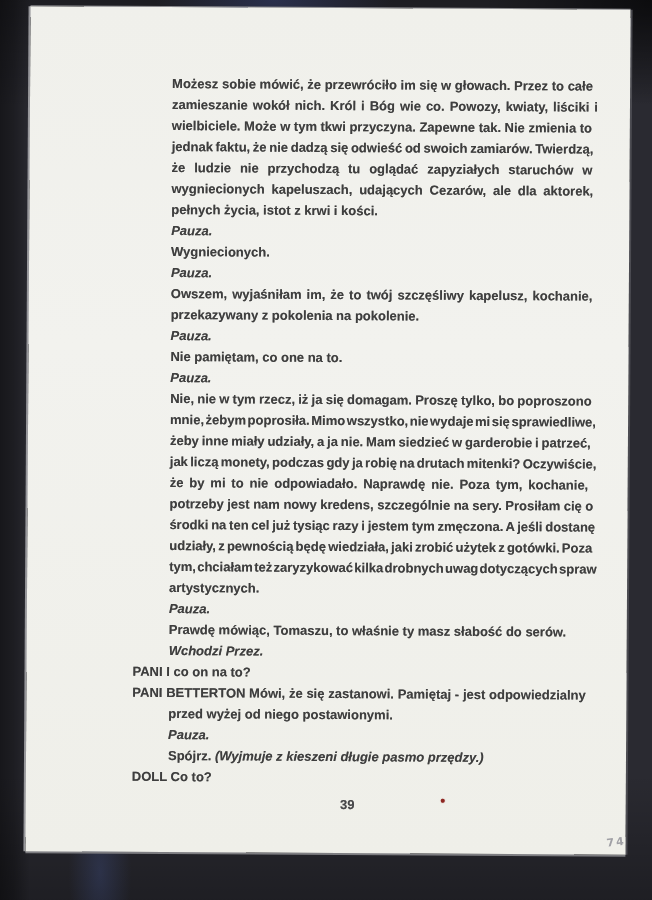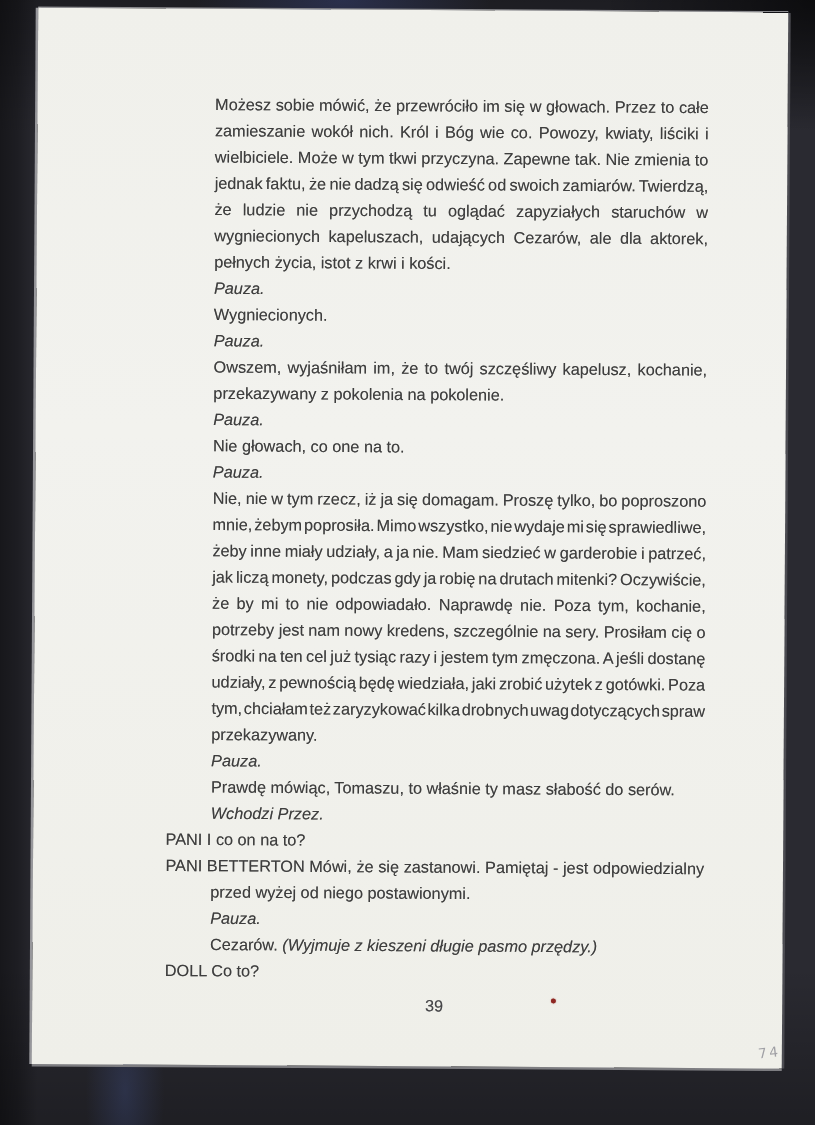--- a/index.html
+++ b/index.html
@@ -10,20 +10,21 @@
   }
   .backdrop{
     position:absolute;left:0;top:0;width:652px;height:900px;
     background-color:#2a2a31;
     background-image:
       radial-gradient(ellipse 240px 150px at 100% 0%, rgba(0,0,0,0.6), rgba(0,0,0,0) 70%),
       radial-gradient(ellipse 170px 70px at 42% 0%, rgba(75,95,185,0.28), rgba(0,0,0,0) 70%),
       radial-gradient(ellipse 45px 130px at 100px 97%, rgba(85,110,195,0.22), rgba(0,0,0,0) 70%),
       linear-gradient(90deg, rgba(0,0,0,0.45) 0px, rgba(0,0,0,0.3) 14px, rgba(0,0,0,0) 30px),
       linear-gradient(180deg, rgba(0,0,0,0.3) 0%, rgba(0,0,0,0) 12%, rgba(0,0,0,0) 86%, rgba(0,0,0,0.28) 100%);
+    font-weight: bold;
   }
   .page{
     position:absolute;left:28px;top:8px;width:600px;height:845px;
     background:linear-gradient(180deg,#f0f0eb 0%,#f2f2ee 40%,#efefe9 100%);
     transform:rotate(0.35deg);
     box-shadow:-2px 0 0 0 #97979b, 0 2px 0 0 #7d7d81, 2px 0 0 0 #4c4c52, 0 -1px 0 0 #8a8a8e;
   }
   .content{
     position:absolute;left:106px;top:66px;width:431px;
     font-size:13px;line-height:21px;color:#3e3e3e;
@@ -60,39 +61,39 @@
         <div class="line j"><span class="ln" style="word-spacing: -0.95426px;"><span>jednak faktu, że nie dadzą się odwieść od swoich zamiarów. Twierdzą,</span></span></div>
         <div class="line j"><span class="ln" style="word-spacing: 5.27971px;"><span>że ludzie nie przychodzą tu oglądać zapyziałych staruchów w</span></span></div>
         <div class="line j"><span class="ln" style="word-spacing: 3.18552px;"><span>wygniecionych kapeluszach, udających Cezarów, ale dla aktorek,</span></span></div>
         <div class="line"><span class="ln"><span>pełnych życia, istot z krwi i kości.</span></span></div>
         <div class="line"><span class="ln"><span class="it">Pauza.</span></span></div>
         <div class="line"><span class="ln"><span>Wygniecionych.</span></span></div>
         <div class="line"><span class="ln"><span class="it">Pauza.</span></span></div>
         <div class="line j"><span class="ln" style="word-spacing: 1.40674px;"><span>Owszem, wyjaśniłam im, że to twój szczęśliwy kapelusz, kochanie,</span></span></div>
         <div class="line"><span class="ln"><span>przekazywany z pokolenia na pokolenie.</span></span></div>
         <div class="line"><span class="ln"><span class="it">Pauza.</span></span></div>
-        <div class="line"><span class="ln"><span>Nie głowach, co one na to.</span></span></div>
+        <div class="line"><span class="ln"><span>Nie pamiętam, co one na to.</span></span></div>
         <div class="line"><span class="ln"><span class="it">Pauza.</span></span></div>
         <div class="line j"><span class="ln" style="word-spacing: -0.390279px;"><span>Nie, nie w tym rzecz, iż ja się domagam. Proszę tylko, bo poproszono</span></span></div>
         <div class="line j"><span class="ln" style="word-spacing: -2.04291px;"><span>mnie, żebym poprosiła. Mimo wszystko, nie wydaje mi się sprawiedliwe,</span></span></div>
         <div class="line j"><span class="ln" style="word-spacing: -0.732719px;"><span>żeby inne miały udziały, a ja nie. Mam siedzieć w garderobie i patrzeć,</span></span></div>
         <div class="line j"><span class="ln" style="word-spacing: -1.24019px;"><span>jak liczą monety, podczas gdy ja robię na drutach mitenki? Oczywiście,</span></span></div>
         <div class="line j"><span class="ln" style="word-spacing: 2.27224px;"><span>że by mi to nie odpowiadało. Naprawdę nie. Poza tym, kochanie,</span></span></div>
         <div class="line j"><span class="ln" style="word-spacing: -0.0839661px;"><span>potrzeby jest nam nowy kredens, szczególnie na sery. Prosiłam cię o</span></span></div>
         <div class="line j"><span class="ln" style="word-spacing: -0.860246px;"><span>środki na ten cel już tysiąc razy i jestem tym zmęczona. A jeśli dostanę</span></span></div>
         <div class="line j"><span class="ln" style="word-spacing: -1.38707px;"><span>udziały, z pewnością będę wiedziała, jaki zrobić użytek z gotówki. Poza</span></span></div>
         <div class="line j"><span class="ln" style="word-spacing: -2.29827px;"><span>tym, chciałam też zaryzykować kilka drobnych uwag dotyczących spraw</span></span></div>
-        <div class="line"><span class="ln"><span>przekazywany.</span></span></div>
+        <div class="line"><span class="ln"><span>artystycznych.</span></span></div>
         <div class="line"><span class="ln"><span class="it">Pauza.</span></span></div>
         <div class="line"><span class="ln"><span>Prawdę mówiąc, Tomaszu, to właśnie ty masz słabość do serów.</span></span></div>
         <div class="line"><span class="ln"><span class="it">Wchodzi Przez.</span></span></div>
         <div class="line sp"><span class="ln"><span>PANI I co on na to?</span></span></div>
         <div class="line sp j"><span class="ln" style="word-spacing: 0.109901px;"><span>PANI BETTERTON Mówi, że się zastanowi. Pamiętaj - jest odpowiedzialny</span></span></div>
         <div class="line"><span class="ln"><span>przed wyżej od niego postawionymi.</span></span></div>
         <div class="line"><span class="ln"><span class="it">Pauza.</span></span></div>
-        <div class="line"><span class="ln"><span>Cezarów. </span><span class="it">(Wyjmuje z kieszeni długie pasmo przędzy.)</span></span></div>
+        <div class="line"><span class="ln"><span>Spójrz. </span><span class="it">(Wyjmuje z kieszeni długie pasmo przędzy.)</span></span></div>
         <div class="line sp"><span class="ln"><span>DOLL Co to?</span></span></div>
       </div>
     <div class="pageno">39</div>
     <div class="reddot"></div>
     <div class="pencil">74</div>
   </div>
 </div>
 
 </body></html>

